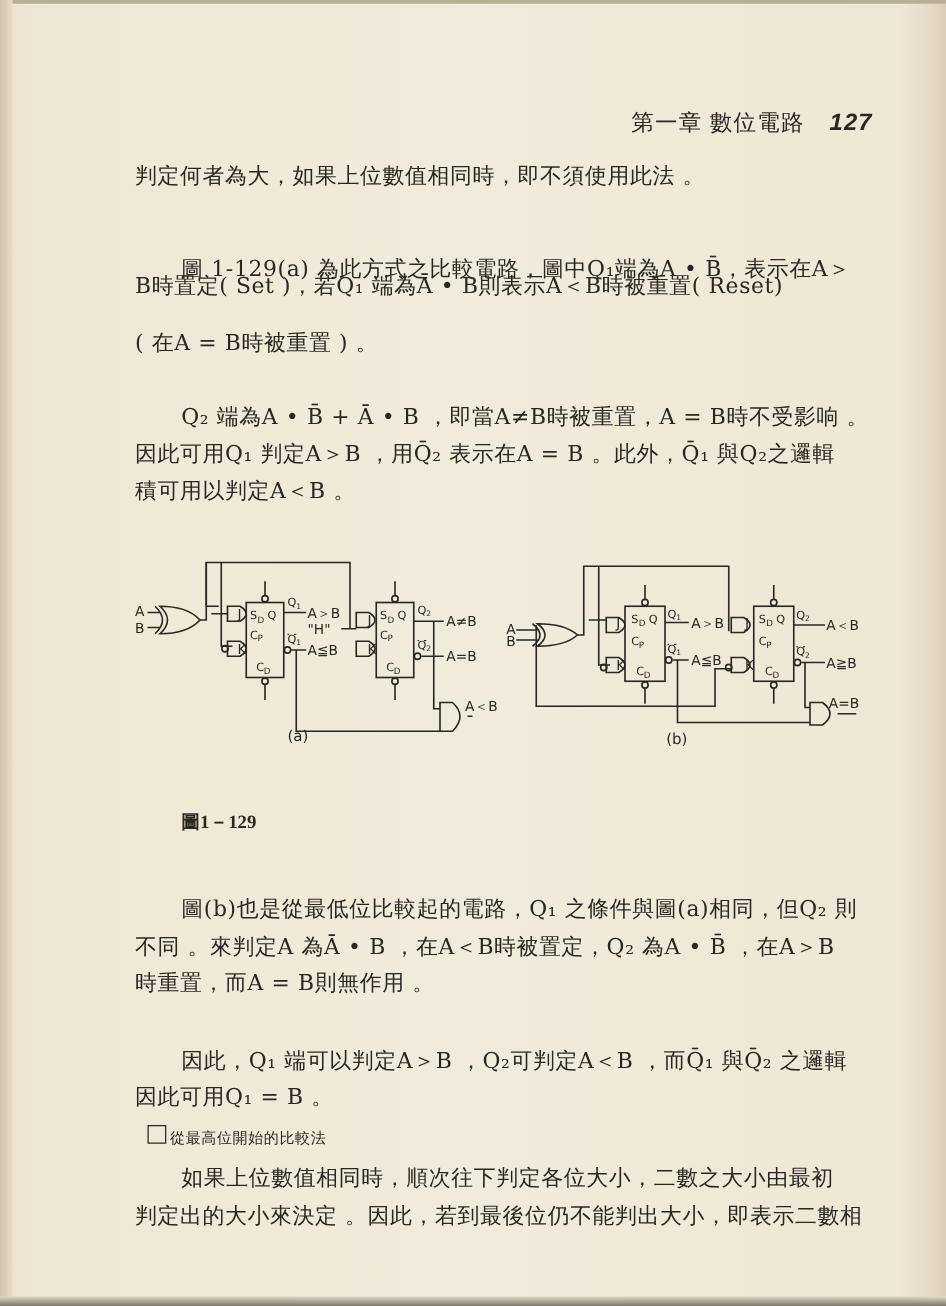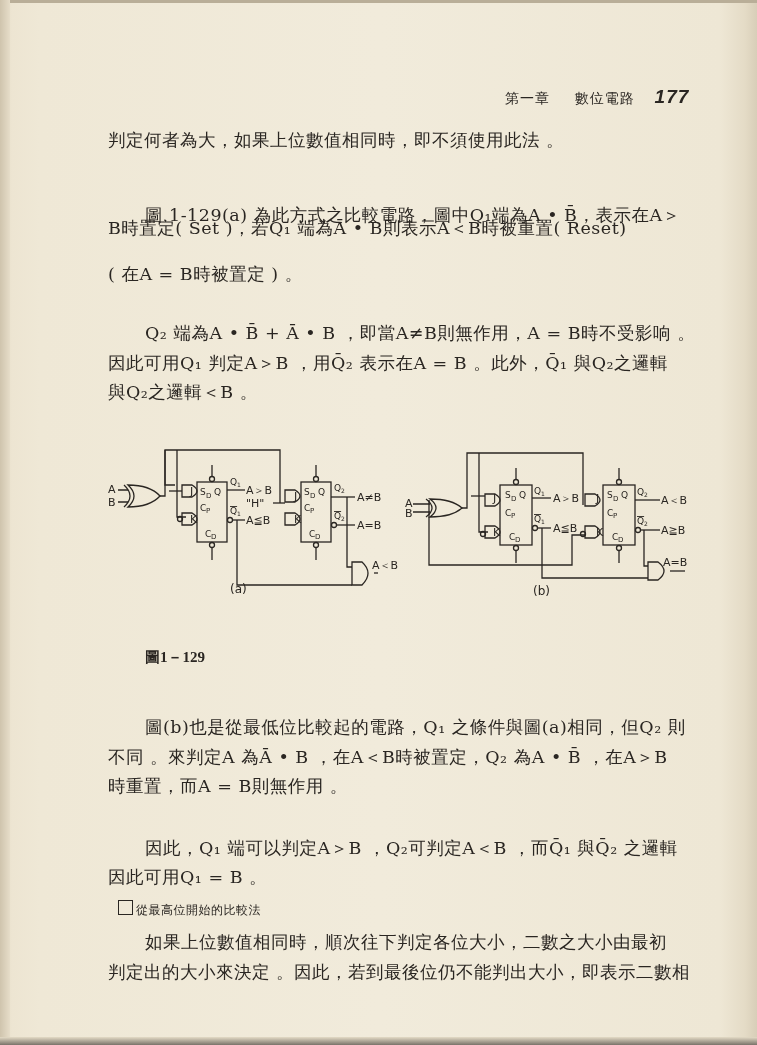--- a/index.html
+++ b/index.html
@@ -9,52 +9,52 @@
     font-family: "DejaVu Serif", "Liberation Serif", serif;
     color:#2a2622;
   }
   .spine { position:absolute; left:0; top:0; width:10px; height:1045px;
     background: linear-gradient(90deg,#cfc4ad,#e6ddc9); }
   .bottom-edge { position:absolute; left:0; bottom:0; width:757px; height:8px;
     background: linear-gradient(180deg,#e4dbc6,#7a736a); }
   .top-edge { position:absolute; left:0; top:0; width:757px; height:3px; background:#b9ae98; }
 
   .header { position:absolute; top:86px; left:505px; font-size:15px; letter-spacing:1px; }
-  .header .title { font-family:Liberation Sans, sans-serif; font-size:14px; }
+  .header .title { font-family:Liberation Sans, sans-serif; font-size:18px; }
   .header .page-num { font-family:"Liberation Sans",sans-serif; font-weight:bold; font-style:italic; font-size:19px; margin-left:14px; }
 
   .line { position:absolute; left:108px; font-size:17.5px; white-space:nowrap; letter-spacing:0.5px; }
   .indent { left:145px; }
 
   .figure { position:absolute; left:100px; top:445px; width:600px; height:160px; }
   .fig-caption { position:absolute; left:145px; top:648px; font-size:15px; font-weight:bold;font-family:Liberation Serif, serif; }
   .section-box { display:inline-block; width:13px; height:13px; border:1.5px solid #2a2622; vertical-align:-1px; margin-right:3px; }
   .section-title { font-family:"DejaVu Sans","Liberation Sans",sans-serif; font-size:12px; }
 </style>
 </head>
 <body>
 
 <div class="top-edge"></div>
 <div class="spine"></div>
 
 <div class="header">
   <span class="title">第一章</span>
-  <span class="title" style="margin-left:19px">數位電路</span>
-  <span class="page-num">177</span>
+  <span class="title" style="margin-left:0">數位電路</span>
+  <span class="page-num">127</span>
 </div>
 
 <div class="line" style="top:128px">判定何者為大，如果上位數值相同時，即不須使用此法 。</div>
 
 <div class="line indent" style="top:203px">圖 1-129(a) 為此方式之比較電路，圖中Q₁端為A • B̄，表示在A＞</div>
 <div class="line" style="top:216px">B時置定( Set )，若Q₁ 端為Ā • B則表示A＜B時被重置( Reset)</div>
-<div class="line" style="top:262px">( 在A = B時被置定 ) 。</div>
-
-<div class="line indent" style="top:321px">Q₂ 端為A • B̄ + Ā • B ，即當A≠B則無作用，A = B時不受影响 。</div>
+<div class="line" style="top:262px">( 在A = B時被重置 ) 。</div>
+
+<div class="line indent" style="top:321px">Q₂ 端為A • B̄ + Ā • B ，即當A≠B時被重置，A = B時不受影响 。</div>
 <div class="line" style="top:351px">因此可用Q₁ 判定A＞B ，用Q̄₂ 表示在A = B 。此外，Q̄₁ 與Q₂之邏輯</div>
-<div class="line" style="top:380px">與Q₂之邏輯＜B 。</div>
+<div class="line" style="top:380px">積可用以判定A＜B 。</div>
 
 <svg class="figure" viewBox="0 0 600 160" width="600" height="160" font-family="DejaVu Sans, sans-serif" font-size="11" fill="none" stroke="#2a2622" stroke-width="1.3">
 
   <g>
     <polyline points="65,5 65,40 75,40"></polyline>
     <path d="M18,45 L28,45 M18,57 L28,57"></path>
     <path d="M28,40 Q40,51 28,62 Q50,62 60,51 Q50,40 28,40 Z"></path>
     <path d="M24,40 Q36,51 24,62"></path>
     <polyline points="60,51 65,51 65,5 180,5 180,58"></polyline>
     <polyline points="77,5 77,72 86,72"></polyline>

